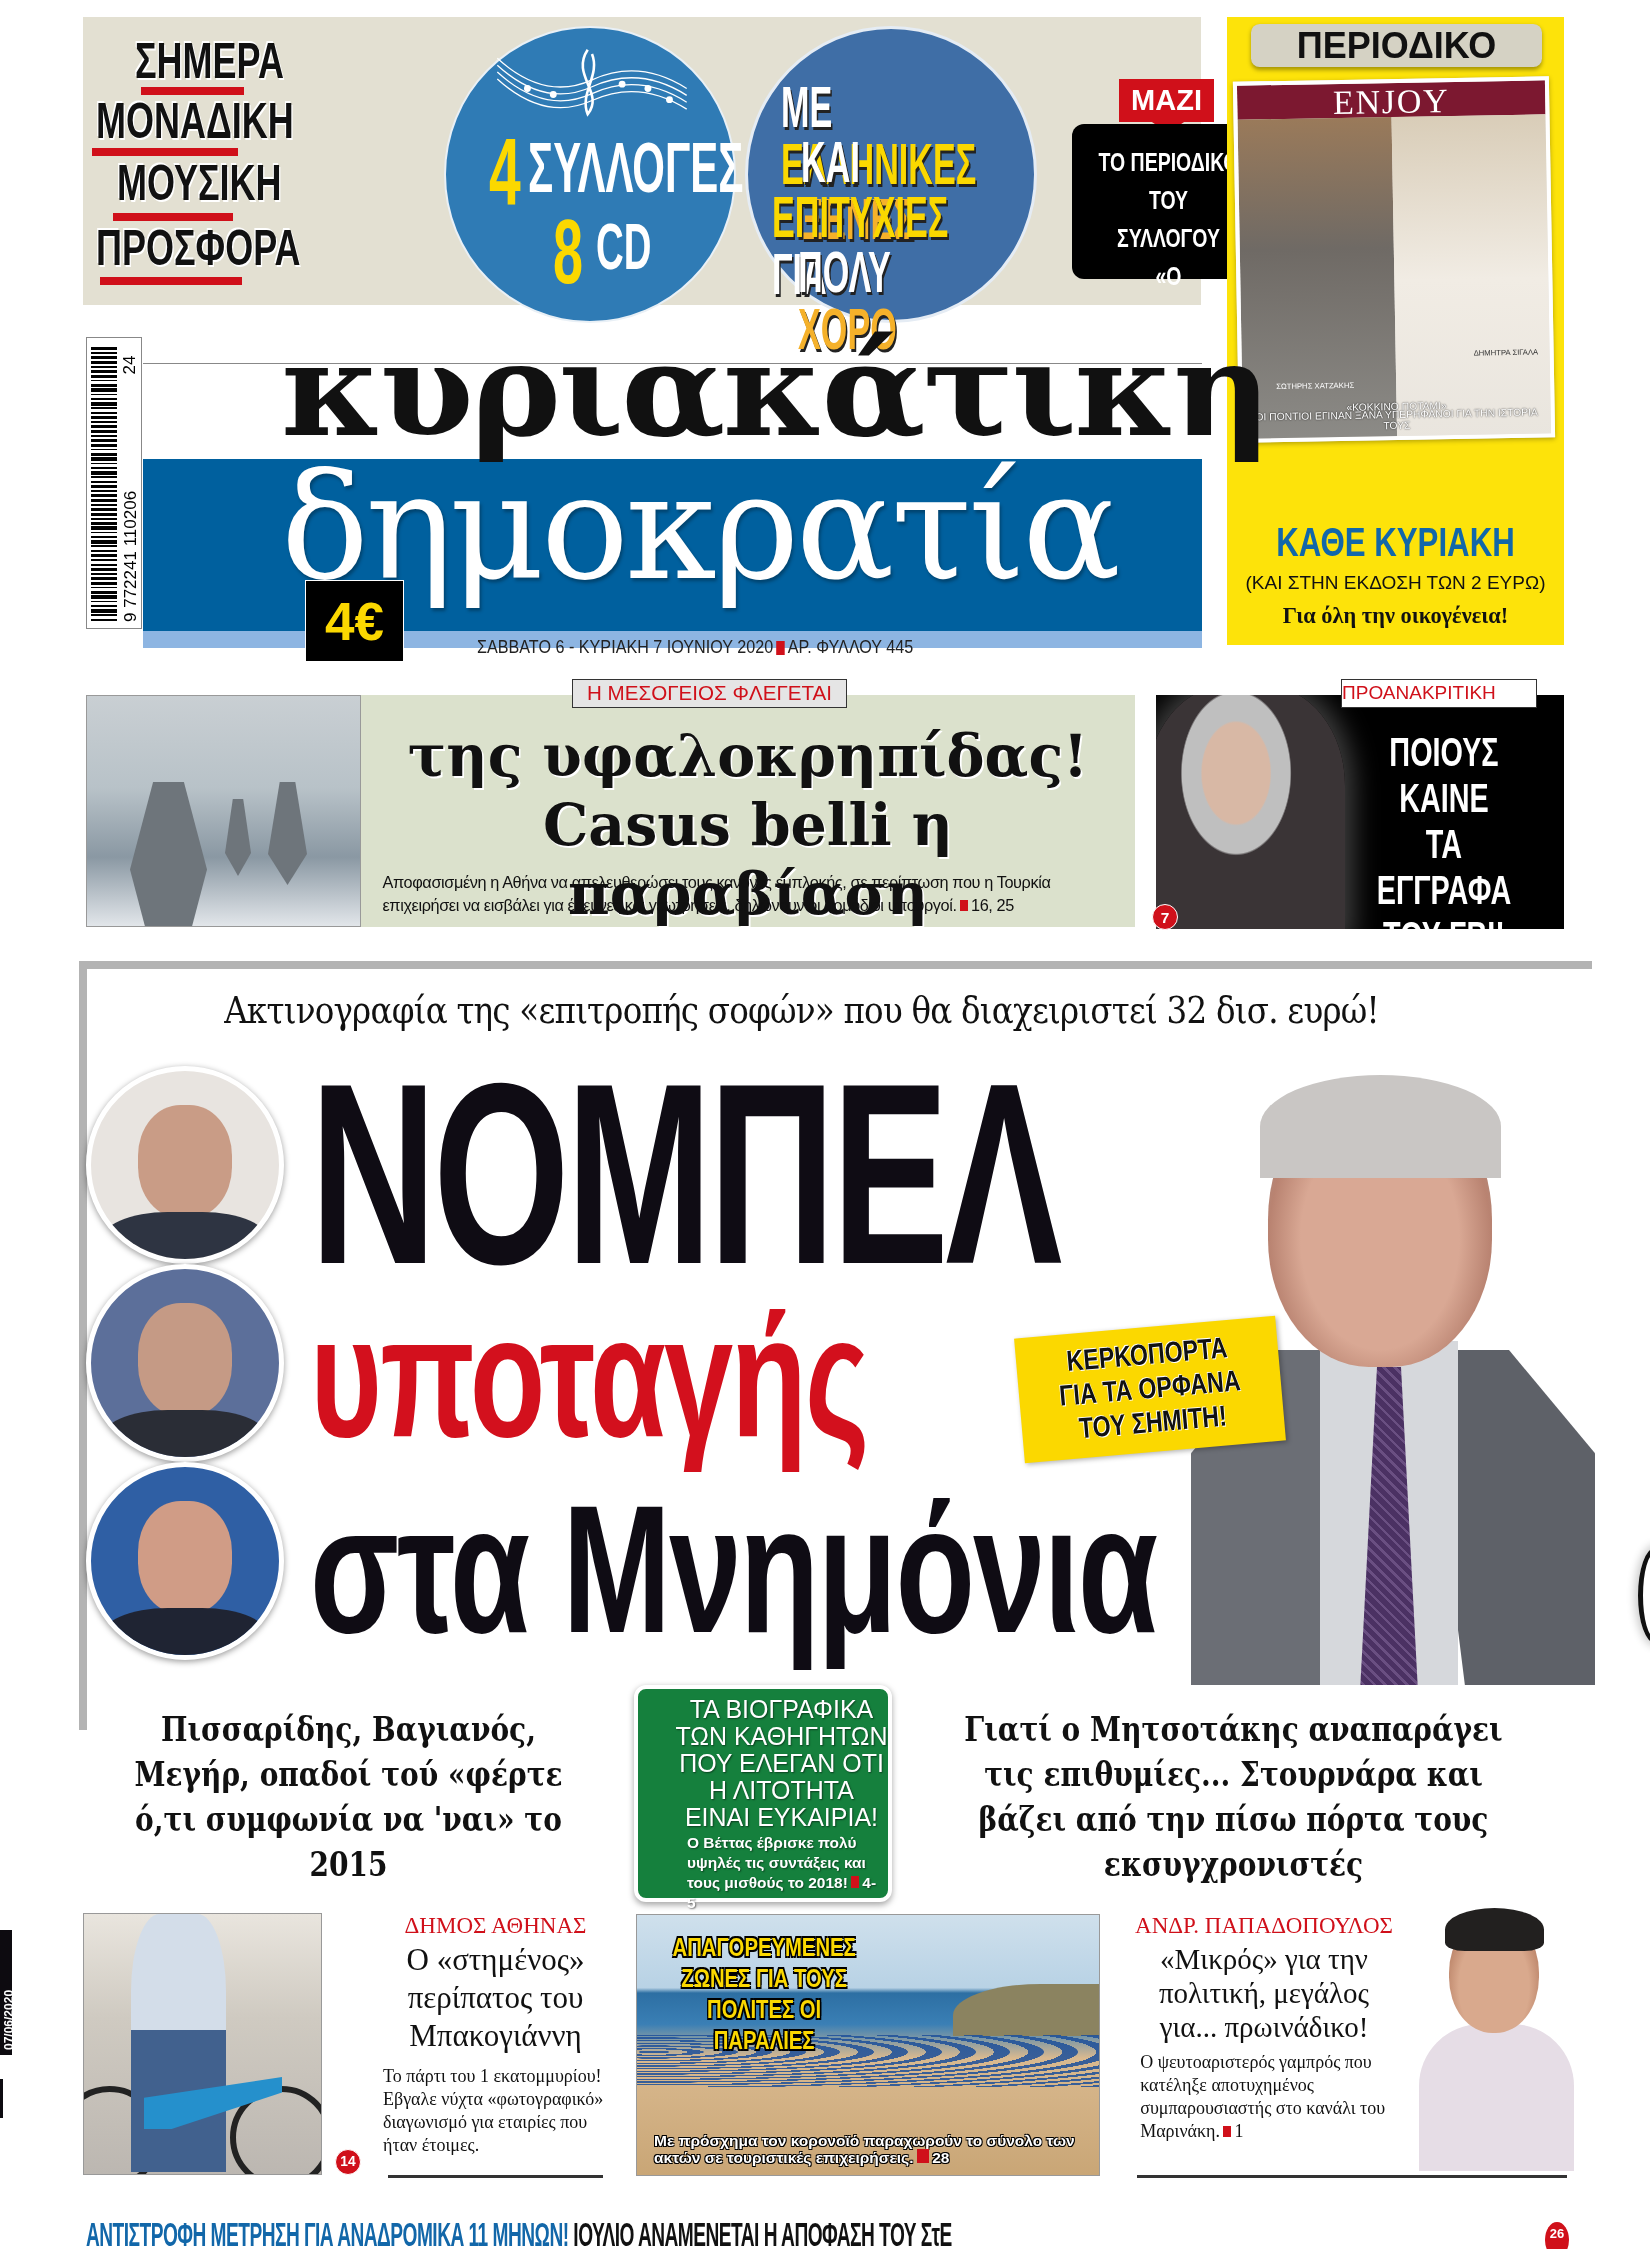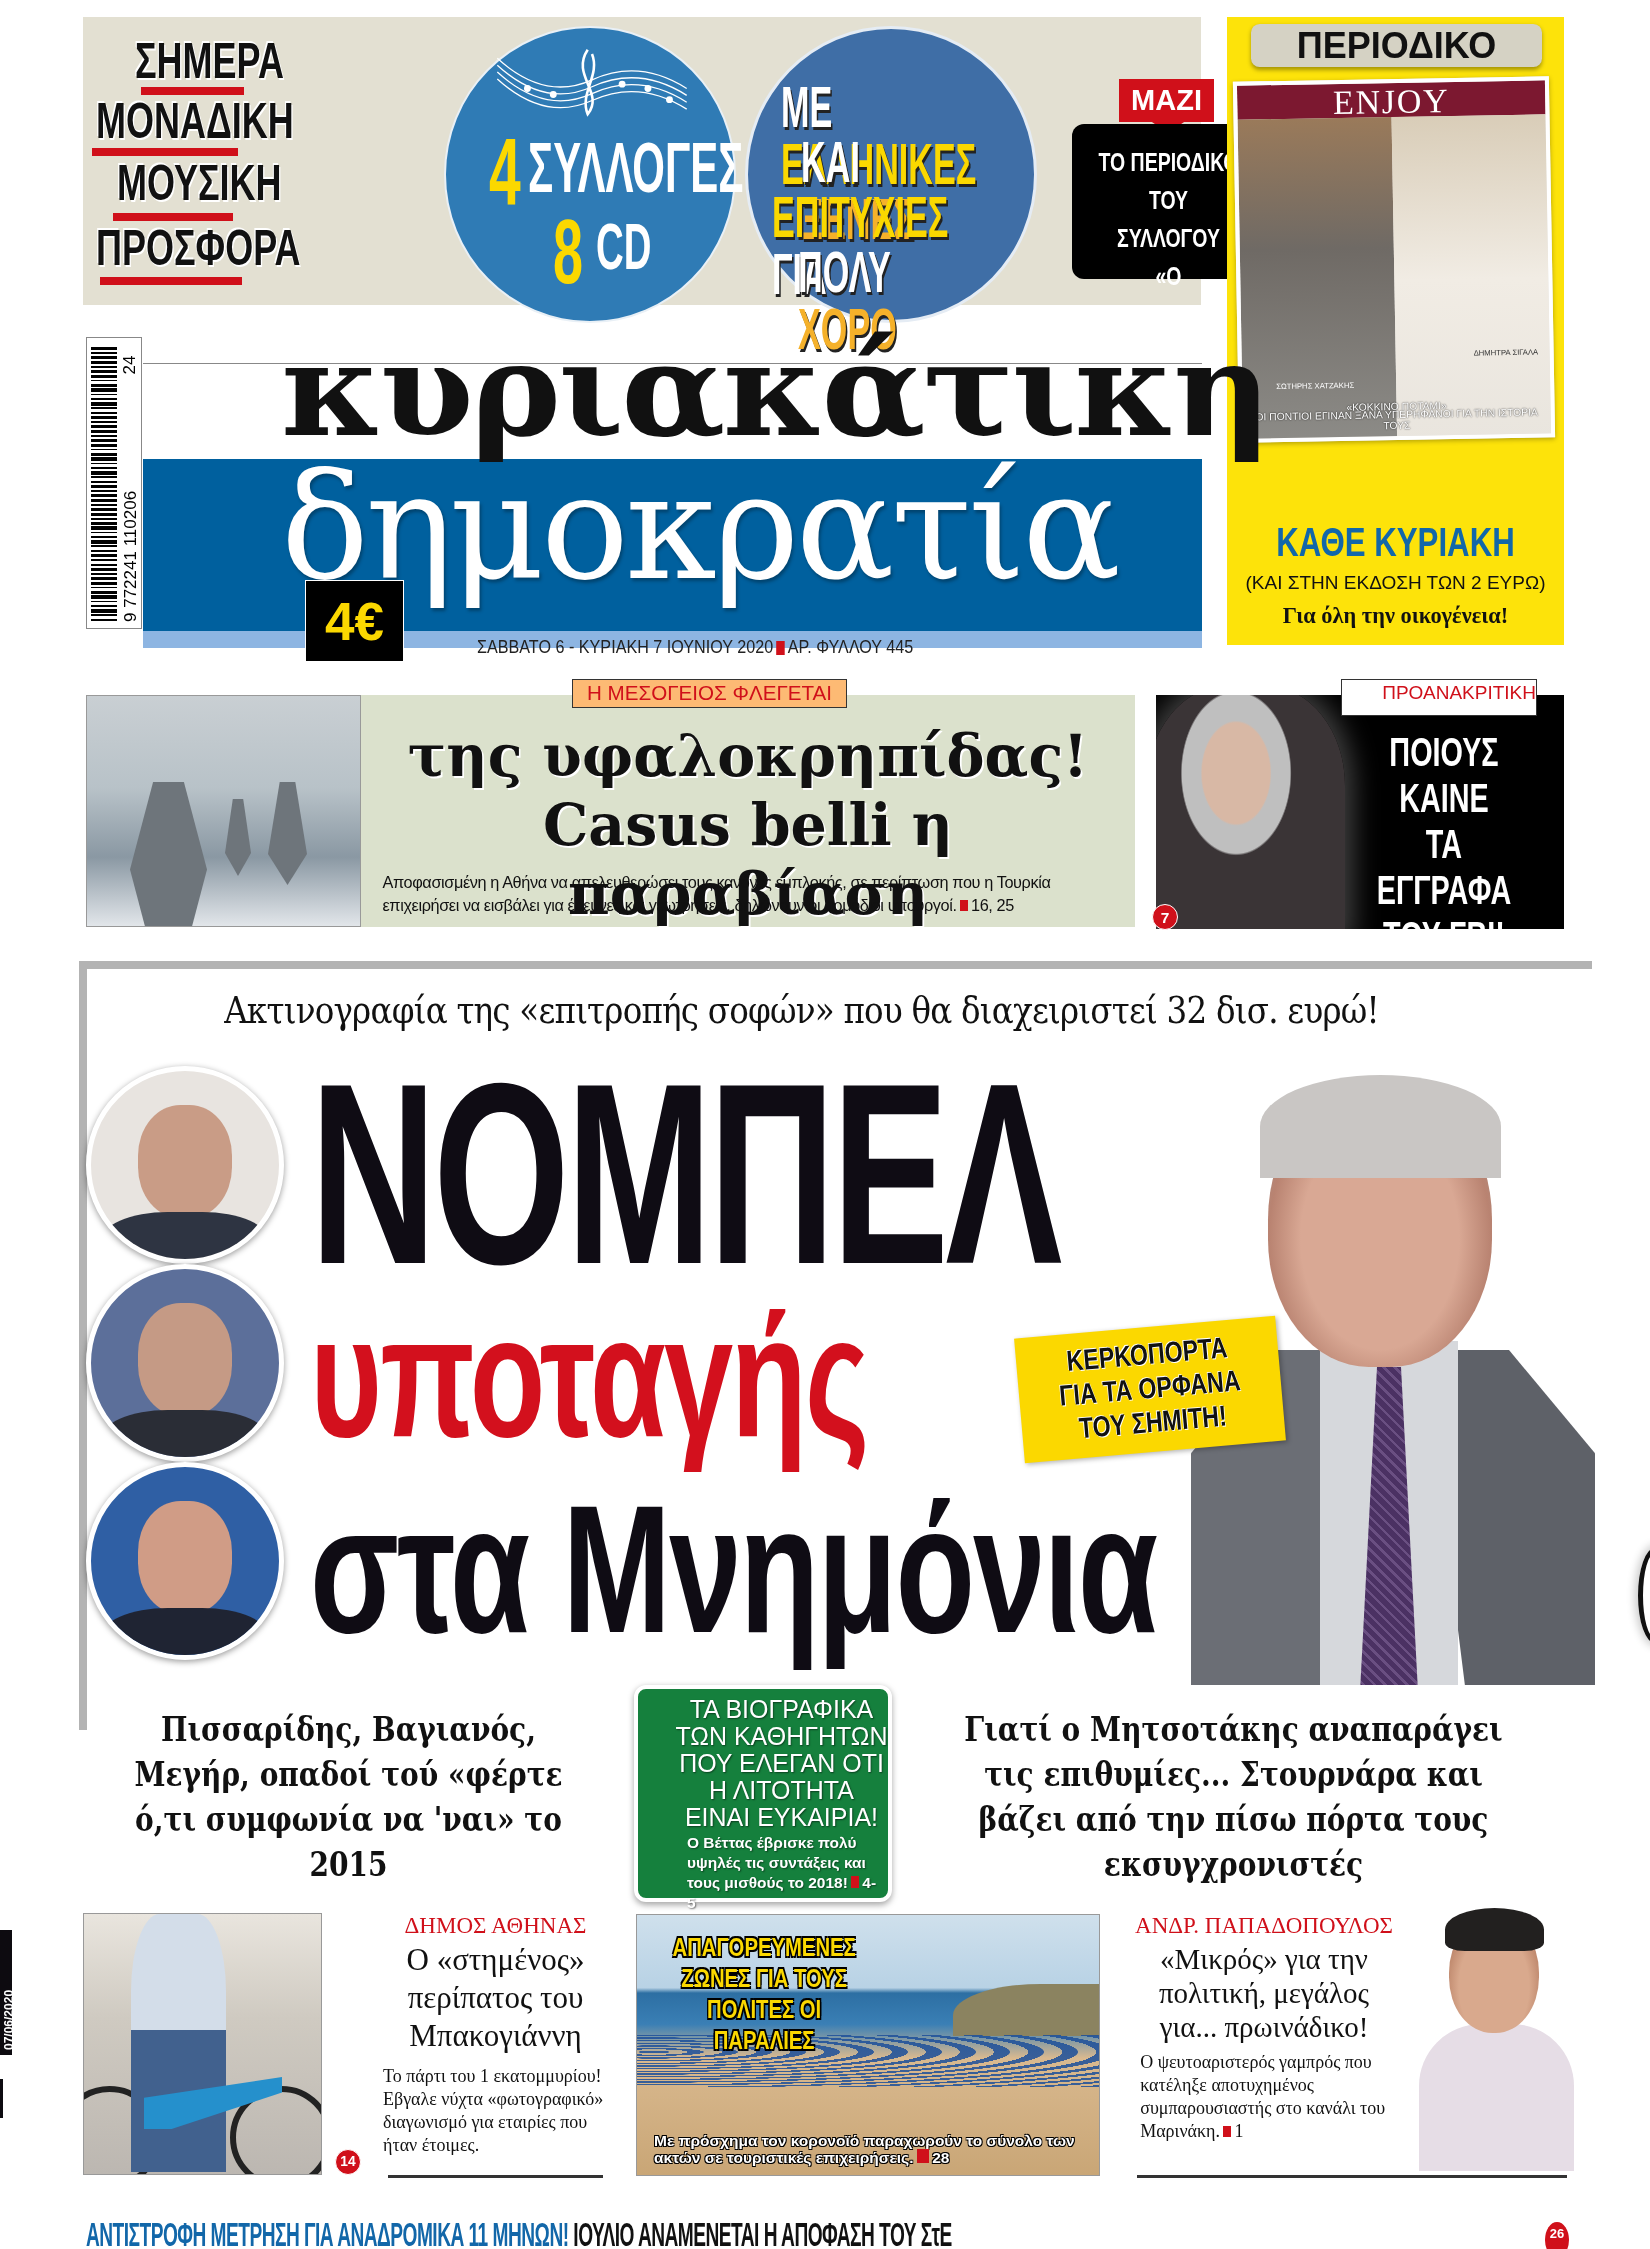--- a/index.html
+++ b/index.html
@@ -40,29 +40,29 @@
   #mast-line1 { left: 138px; top: -39px; font-family: "DejaVu Serif", serif; font-weight: 900; font-size: 129px; color: #111; letter-spacing: -2.6px; line-height: 1; transform: scaleX(1.05); transform-origin: left; }
   #mast-line2 { left: 138px; top: 90px; font-family: "DejaVu Serif", serif; font-weight: 400; font-size: 146px; color: #fff; letter-spacing: -3.4px; line-height: 1; text-shadow: 1.7px 2.6px 3.4px rgba(0,0,0,.3); }
   #price { left: 305px; top: 580px; width: 99px; height: 82px; background: #000; border: 1.7px solid #fff; color: #fbd800; font-weight: 900; font-size: 53px; text-align: center; line-height: 82px; transform-origin: center; }
   #dateline { left: 477px; top: 636px; font-size: 19px; color: #222; transform: scaleX(0.85); transform-origin: left; white-space: nowrap; }
   #dateline .sq { display: inline-block; width: 10.3px; height: 13.8px; background: #d0101a; margin: 0 3.4px -1.7px 3.4px; }
 
   
   #navy-photo { left: 86px; top: 695px; width: 275px; height: 232px; background: linear-gradient(180deg,#c9cfd3 0%,#b8c2c8 40%,#8a98a3 70%,#e2e6ea 100%); border: 0.9px solid #999; overflow: hidden; }
   .ship { position: absolute; background: #6e757b; }
   #casus { left: 361px; top: 695px; width: 774px; height: 232px; background: #dbe1cc; }
-  #casus-kicker { left: 572px; top: 679px; width: 275px; height: 29px; background: #fdba74; border: 1.7px solid #333; text-align: center; color: #d0101a; font-size: 20.6px; line-height: 26px; }
+  #casus-kicker { left: 572px; top: 679px; width: 275px; height: 29px; background: #e5e5e5; border: 1.7px solid #333; text-align: center; color: #d0101a; font-size: 20.6px; line-height: 26px; }
   #casus-title { left: 0; top: 26px; width: 774px; text-align: center; font-family: "DejaVu Serif", serif; font-weight: 900; font-size: 57px; line-height: 69px; color: #111; text-shadow: 1.7px 1.7px 0 #fff; }
   #casus-body { left: 21.5px; top: 176px; width: 739px; font-size: 16.3px; line-height: 23px; color: #111; letter-spacing: -0.4px; }
   .red-sq { display: inline-block; width: 7.7px; height: 11.2px; background: #d0101a; margin: 0 3.4px 0 3.4px; }
 
   
   #proan { left: 1156px; top: 695px; width: 408px; height: 234px; background: #000; overflow: hidden; }
   #proan-man { left: -8.6px; top: -8.6px; width: 198px; height: 249px; background: radial-gradient(ellipse at 45% 35%,#d8b8a5 0 22%,#bfbfbf 23% 35%,#3a3436 36% 100%); border-radius: 40% 40% 0 0; box-shadow: 0 0 26px 8.6px rgba(255,255,255,.25); }
-  #proan-kicker { left: 1341px; top: 679px; width: 196px; height: 37px; background: #fff; border: 1.7px solid #333; text-align: right; color: #d0101a; font-size: 19px; line-height: 26px; }
+  #proan-kicker { left: 1341px; top: 679px; width: 196px; height: 29px; background: #fff; border: 1.7px solid #333; text-align: left; color: #d0101a; font-size: 19px; line-height: 26px; }
   #proan-text { left: 172px; top: 34px; width: 232px; text-align: center; color: #fff; font-weight: 900; font-size: 40px; line-height: 46px; transform: scaleX(0.72); transform-origin: center; }
   #page7 { left: 1152px; top: 904px; width: 26px; height: 26px; border-radius: 50%; background: #d0101a; color: #fff; font-weight: 700; font-size: 15.5px; text-align: center; line-height: 26px; border: 1.7px solid #fff; }
 
   
   #main-frame { left: 79px; top: 961px; width: 1513px; height: 769px; border: 8.6px solid #b3b3b3; border-bottom: none; border-right: none; }
   #main-inner { left: 88px; top: 970px; width: 1505px; height: 774px; background: #fff; }
   #main-kicker { left: 88px; top: 989px; width: 1427px; text-align: center; font-family: "DejaVu Serif", serif; font-size: 37px; color: #111; transform: scaleX(0.88); transform-origin: center; letter-spacing: -0.9px; }
   #headline-1 { left: 310px; top: 1045px; font-weight: 900; font-size: 258px; line-height: 1; color: #0f0c14; transform: scaleX(0.68); transform-origin: left; letter-spacing: -5.2px; }
   #headline-2 { left: 310px; top: 1290px; font-weight: 900; font-size: 172px; line-height: 1; color: #d3101d; transform: scaleX(0.72); transform-origin: left; letter-spacing: -2.6px; }
   #headline-3 { left: 310px; top: 1479px; font-weight: 900; font-size: 181px; line-height: 1; color: #0f0c14; transform: scaleX(0.72); transform-origin: left; letter-spacing: -2.6px; }

